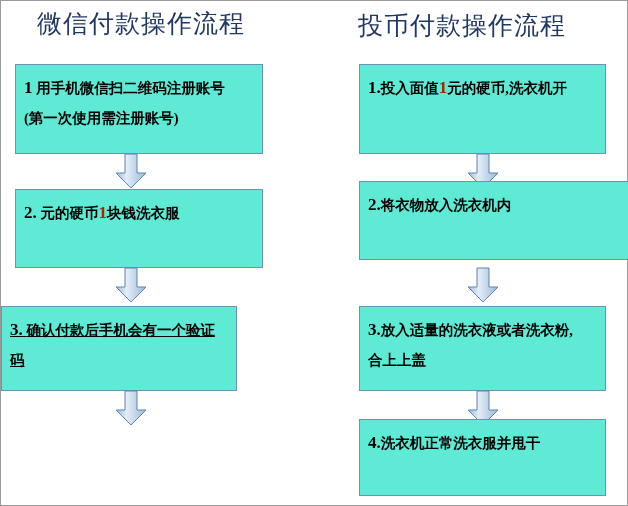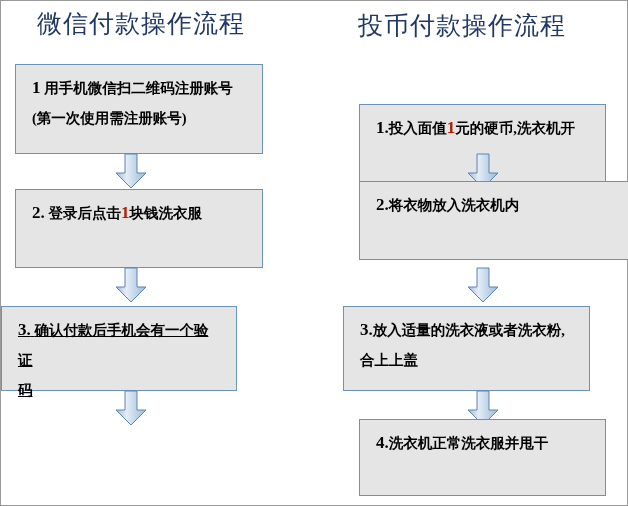--- a/index.html
+++ b/index.html
@@ -42,26 +42,26 @@
     letter-spacing: 1px;
     white-space: nowrap;
   }
   .col-left .col-title  { padding-right: 34px; box-sizing: border-box; font-family: Liberation Mono, monospace; }
   .col-right .col-title { padding-right: 20px; box-sizing: border-box; }
 
   .flow-box {
     position: absolute;
     box-sizing: border-box;
     border: 1px solid #6d92b8;
-    background: #e5e5e5;
+    background: #5eead4;
     color: #000000;
     font-weight: bold;
     font-size: 14.5px;
     line-height: 30px;
-    padding: 8px 14px 8px 16px;
+    padding: 8px 14px 8px 8px;
     display: block;
   }
   .flow-box .num {
     font-size: 17px;
   }
   .flow-box .red {
     color: #b22000;
   }
   .flow-box .line2 {
     display: block;
@@ -70,23 +70,23 @@
     text-align: left;
   }
 
   
   .col-left .b1 { left: 14px;  top: 63px;  width: 248px; height: 90px; }
   .col-left .b2 { left: 14px;  top: 188px; width: 248px; height: 79px; }
   .col-left .b3 { left: 0;  top: 305px; width: 236px; height: 85px; text-decoration: underline; }
   .col-left .b4 { left: 14px;  top: 418px; width: 248px; height: 74px; }
 
   
-  .col-right .b1 { left: 44px; top: 63px;  width: 247px; height: 90px; margin-top: 40px; }
+  .col-right .b1 { left: 44px; top: 63px;  width: 247px; height: 90px; }
   .col-right .b2 { left: 44px; top: 180px; width: 272px; height: 79px; }
-  .col-right .b3 { left: 28px; top: 305px; width: 247px; height: 85px; }
+  .col-right .b3 { left: 44px; top: 305px; width: 247px; height: 85px; }
   .col-right .b4 { left: 44px; top: 418px; width: 247px; height: 77px; }
 
   .arrow {
     position: absolute;
     width: 32px;
     height: 36px;
   }
   .col-left .a1 { left: 114px; top: 152px; }
   .col-left .a2 { left: 114px; top: 266px; }
   .col-left .a3 { left: 114px; top: 389px; }
@@ -119,21 +119,21 @@
             <stop offset="35%" stop-color="#e4edf7"></stop>
             <stop offset="100%" stop-color="#9cb9d8"></stop>
           </linearGradient>
         </defs>
         <polygon points="10,1 22,1 22,20 31,20 16,35 1,20 10,20" fill="url(#agL1)" stroke="#5b85b5" stroke-width="1"></polygon>
       </svg>
     </div>
 
     <div class="flow-box b2">
       <span class="num">2.</span>
-      <span>登录后点击</span><span class="red num">1</span><span>块钱洗衣服</span>
+      <span>元的硬币</span><span class="red num">1</span><span>块钱洗衣服</span>
     </div>
 
     <div class="arrow a2">
       <svg viewBox="0 0 32 36" xmlns="http://www.w3.org/2000/svg">
         <defs>
           <linearGradient id="agL2" x1="0" y1="0" x2="1" y2="0">
             <stop offset="0%" stop-color="#9cb9d8"></stop>
             <stop offset="35%" stop-color="#e4edf7"></stop>
             <stop offset="100%" stop-color="#9cb9d8"></stop>
           </linearGradient>

